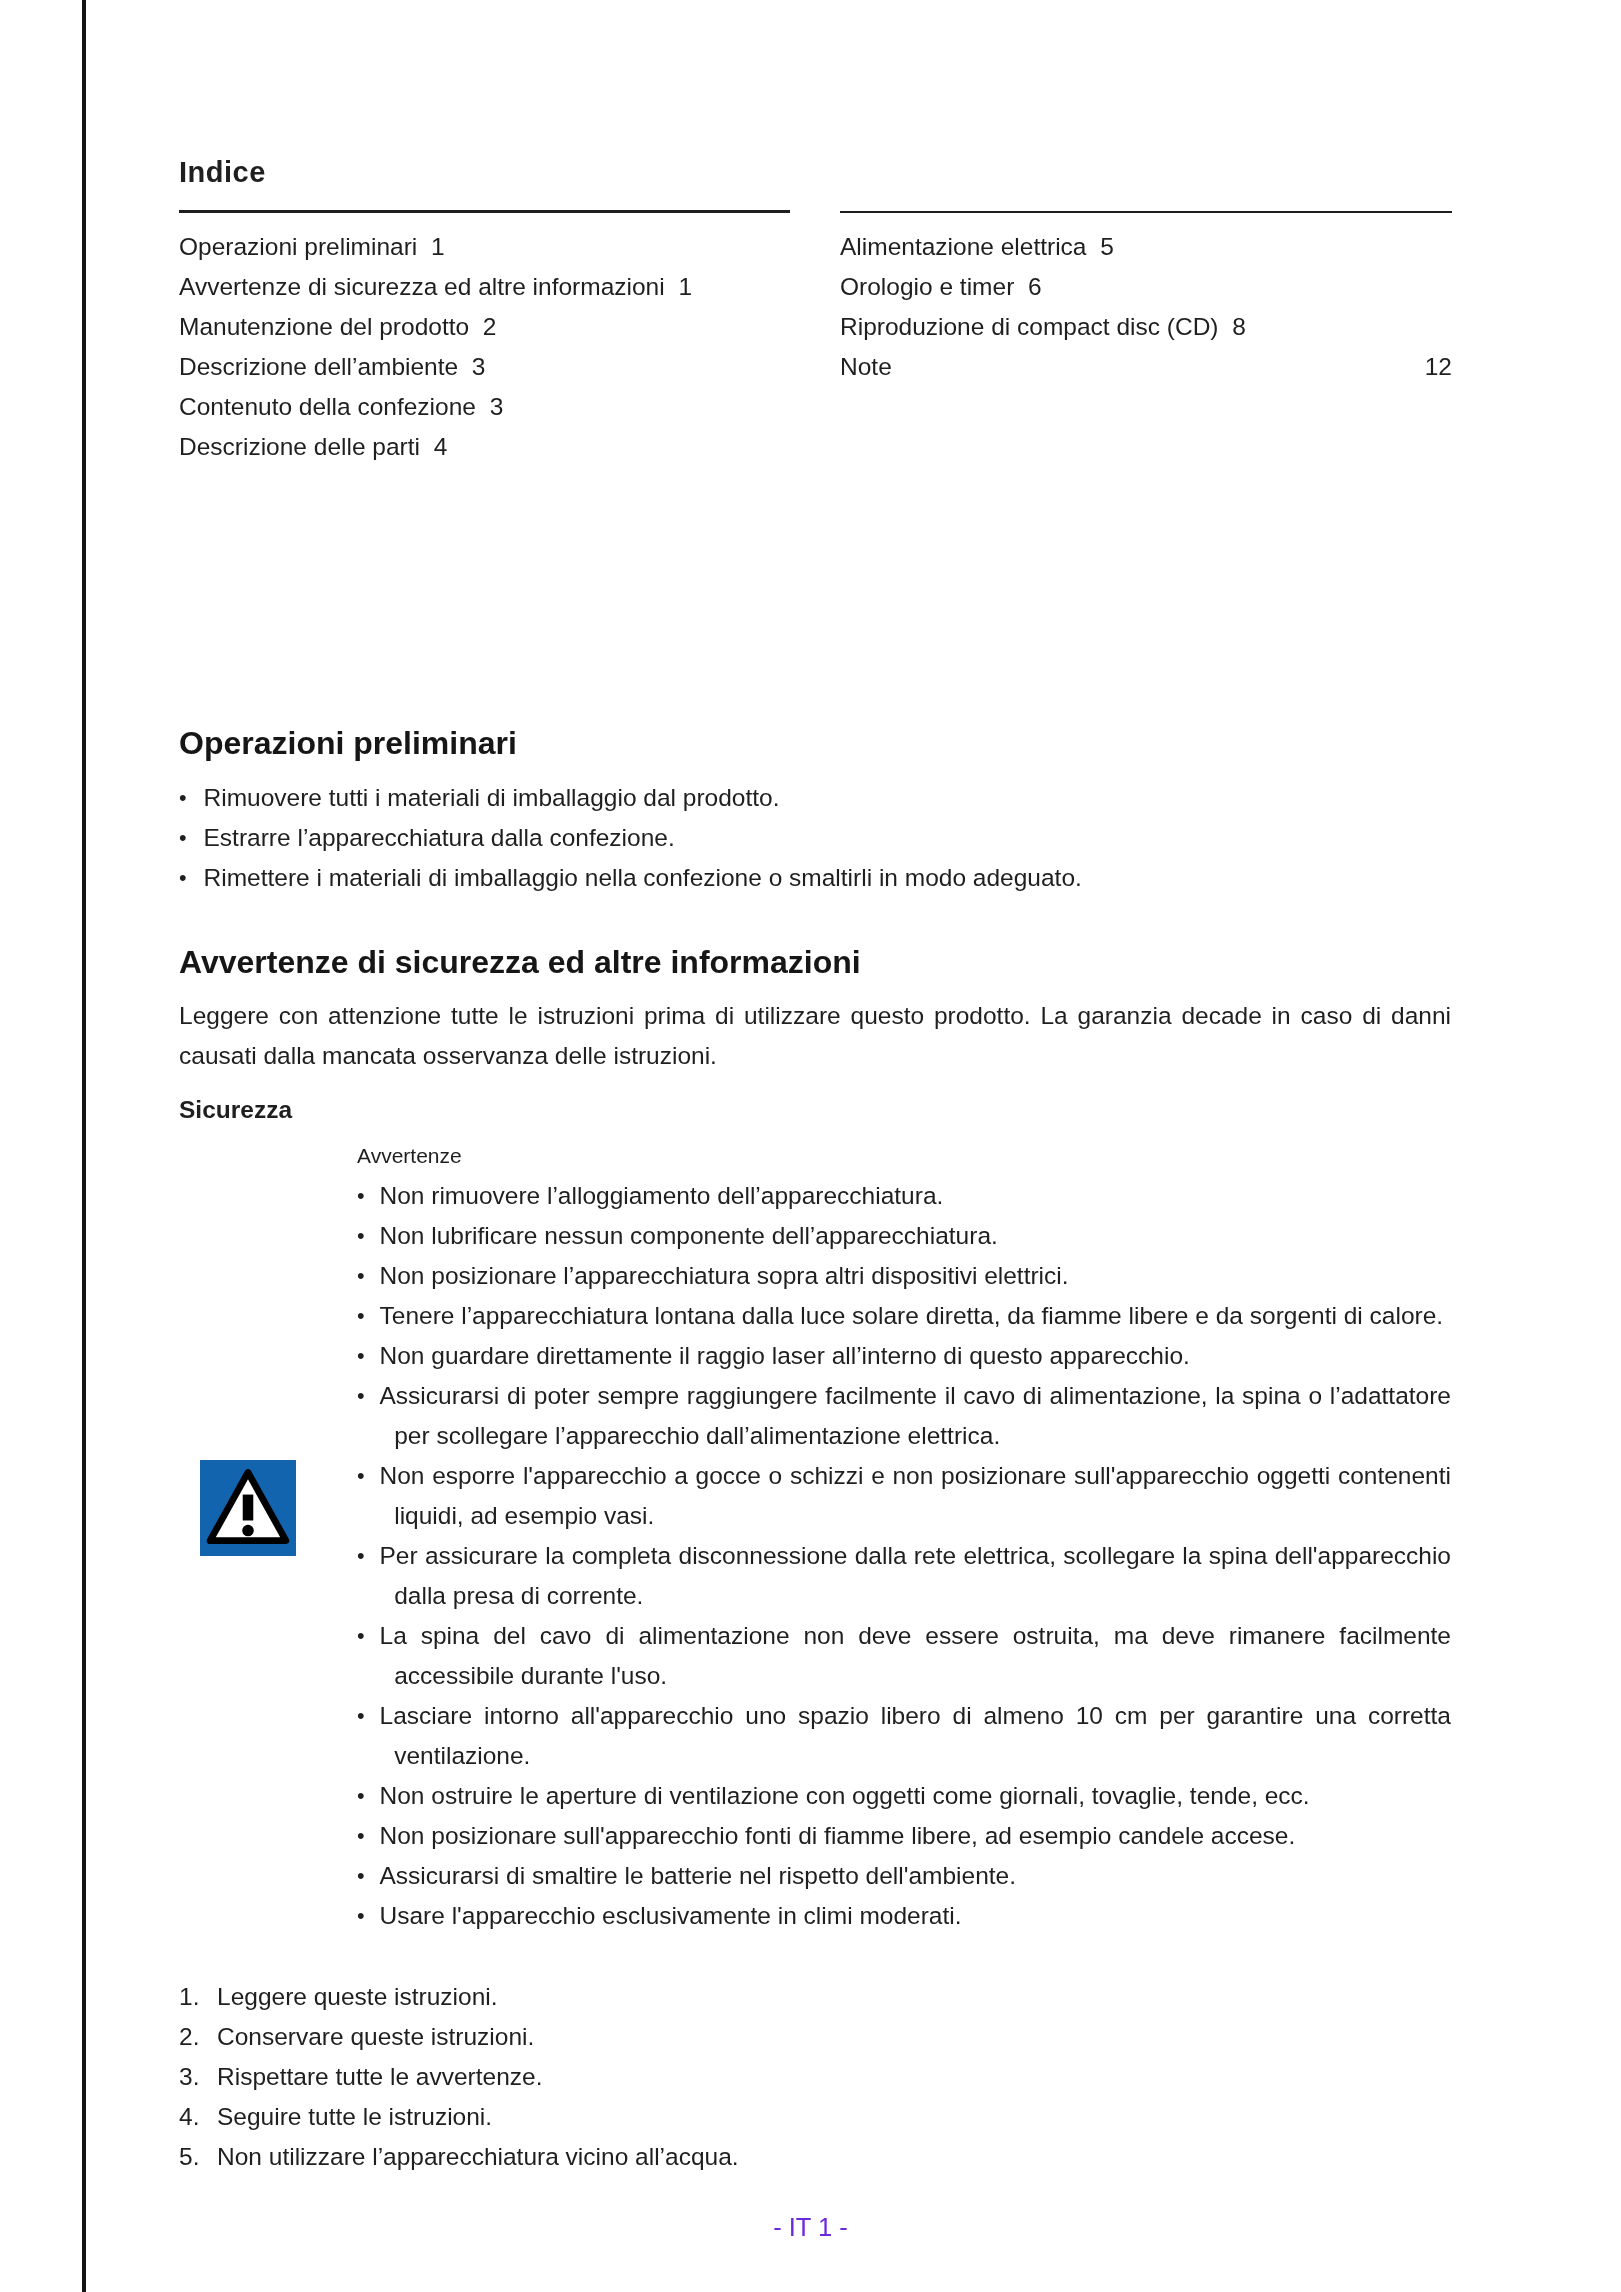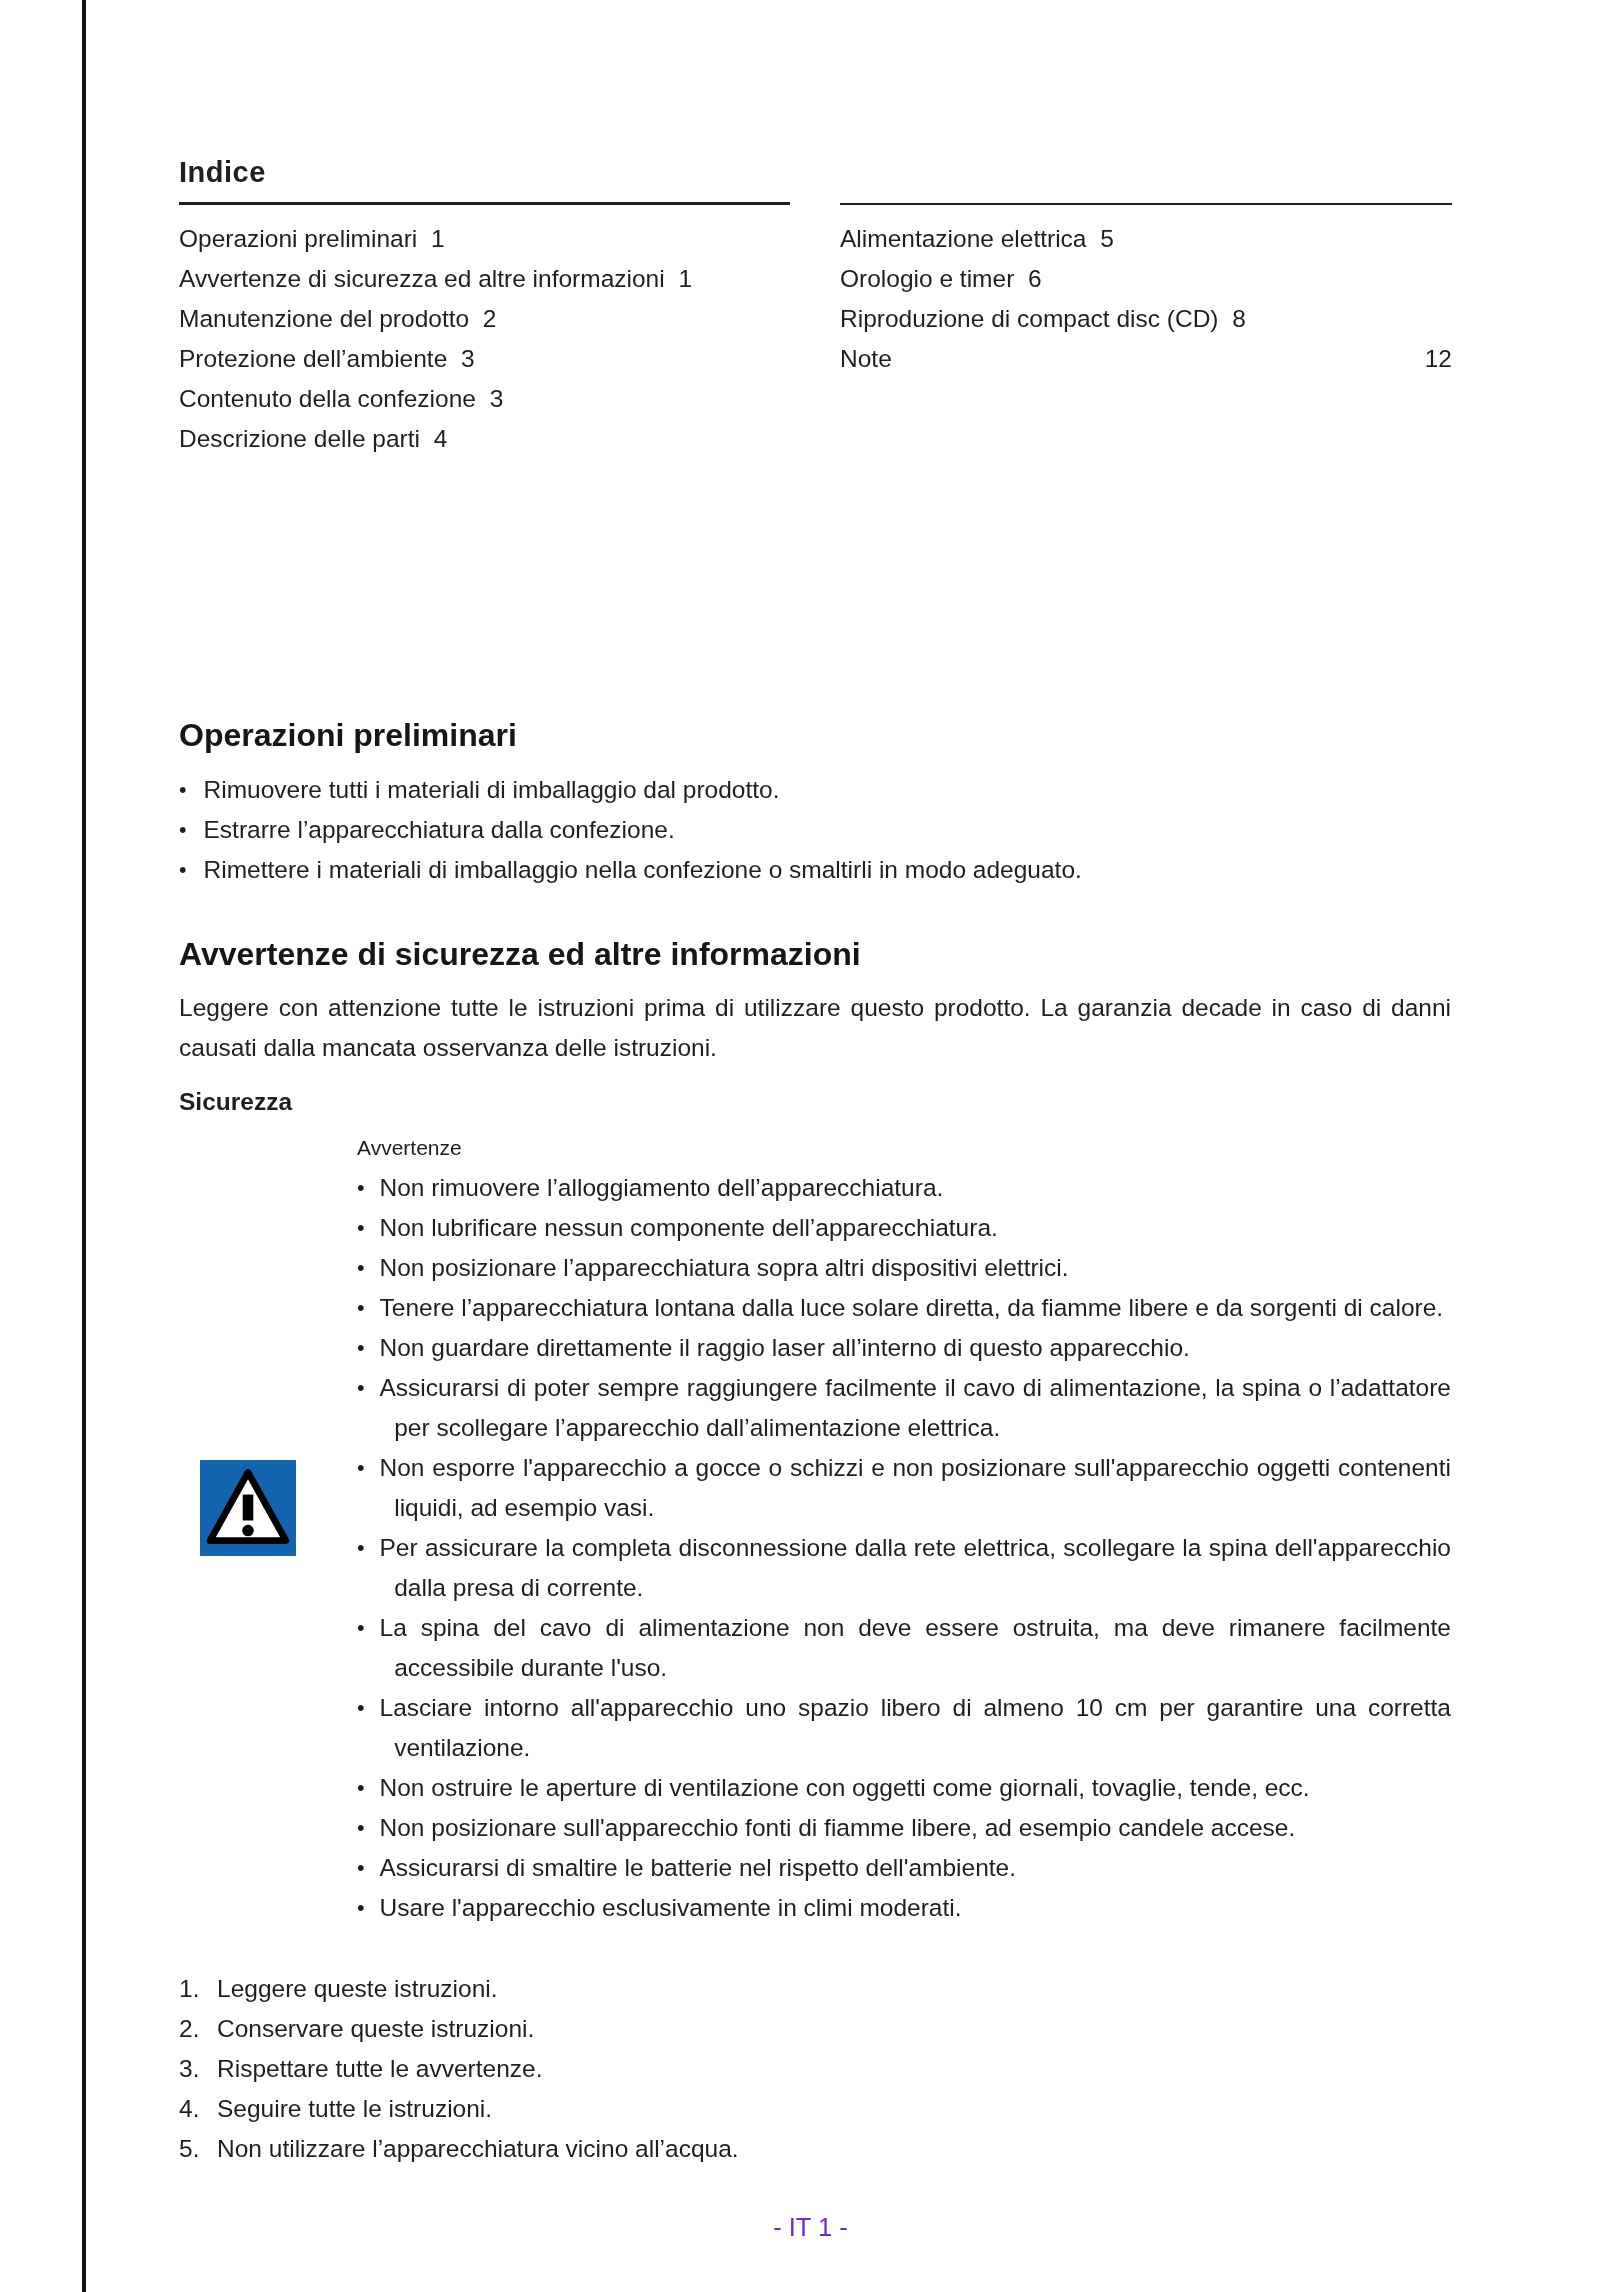--- a/index.html
+++ b/index.html
@@ -18,21 +18,21 @@
     background:#141414;
   }
   .content { position:absolute; left:179px; top:0; width:1272px; }
 
   
   .toc-head {
     margin-top:155px;
     display:grid; grid-template-columns:611px 612px; column-gap:50px;
     align-items:end;
   }
-  .toc-head .cell-l { border-bottom:3.9px solid #1e1e1e; padding-bottom:12px; }
+  .toc-head .cell-l { border-bottom:3.9px solid #1e1e1e; padding-bottom:20px; }
   .toc-head .cell-r { align-self:end; border-bottom:2.9px solid #1e1e1e; height:2.9px; }
   .toc-title { font-size:29px; font-weight:bold; line-height:35px; letter-spacing:0.5px; }
   .toc-body {
     margin-top:13.7px;
     display:grid; grid-template-columns:611px 612px; column-gap:50px;
     align-items:start;
   }
   .toc-entry { font-size:24.5px; line-height:40px; white-space:nowrap; }
   .toc-entry .pg { margin-left:13.7px; }
   .toc-entry.spread { display:flex; justify-content:space-between; }
@@ -78,21 +78,21 @@
         <div class="toc-title">Indice</div>
       </div>
       <div class="cell-r"></div>
     </div>
 
     <div class="toc-body">
       <div>
         <div class="toc-entry"><span>Operazioni preliminari</span><span class="pg">1</span></div>
         <div class="toc-entry"><span>Avvertenze di sicurezza ed altre informazioni</span><span class="pg">1</span></div>
         <div class="toc-entry"><span>Manutenzione del prodotto</span><span class="pg">2</span></div>
-        <div class="toc-entry"><span>Protezione dell’ambiente</span><span class="pg">3</span></div>
+        <div class="toc-entry"><span>Descrizione dell’ambiente</span><span class="pg">3</span></div>
         <div class="toc-entry"><span>Contenuto della confezione</span><span class="pg">3</span></div>
         <div class="toc-entry"><span>Descrizione delle parti</span><span class="pg">4</span></div>
       </div>
       <div>
         <div class="toc-entry"><span>Alimentazione elettrica</span><span class="pg">5</span></div>
         <div class="toc-entry"><span>Orologio e timer</span><span class="pg">6</span></div>
         <div class="toc-entry"><span>Riproduzione di compact disc (CD)</span><span class="pg">8</span></div>
         <div class="toc-entry spread">
             <span>Note</span>
             <span class="pg">12</span>

